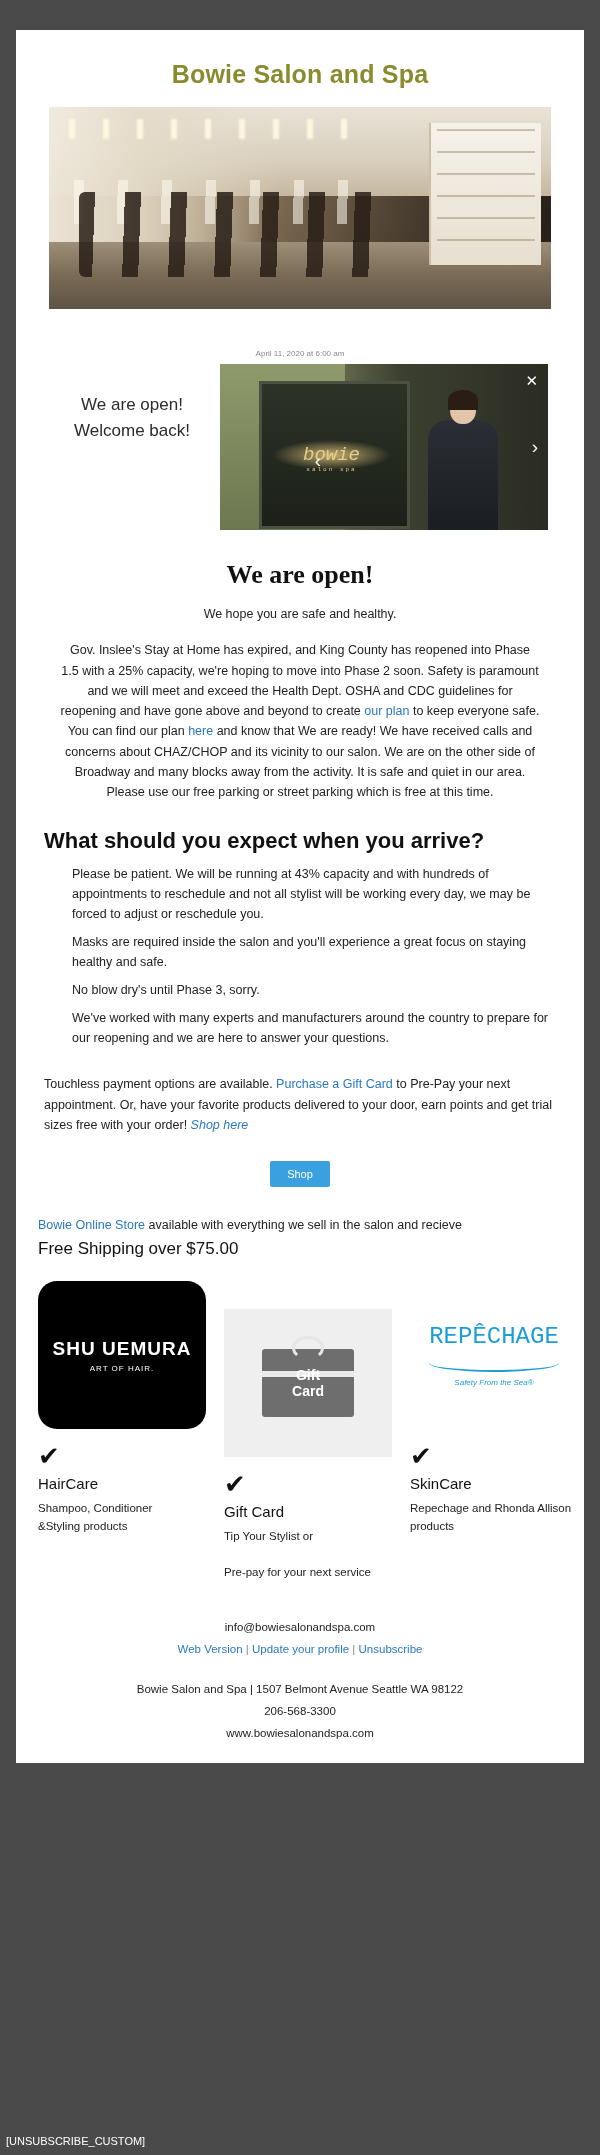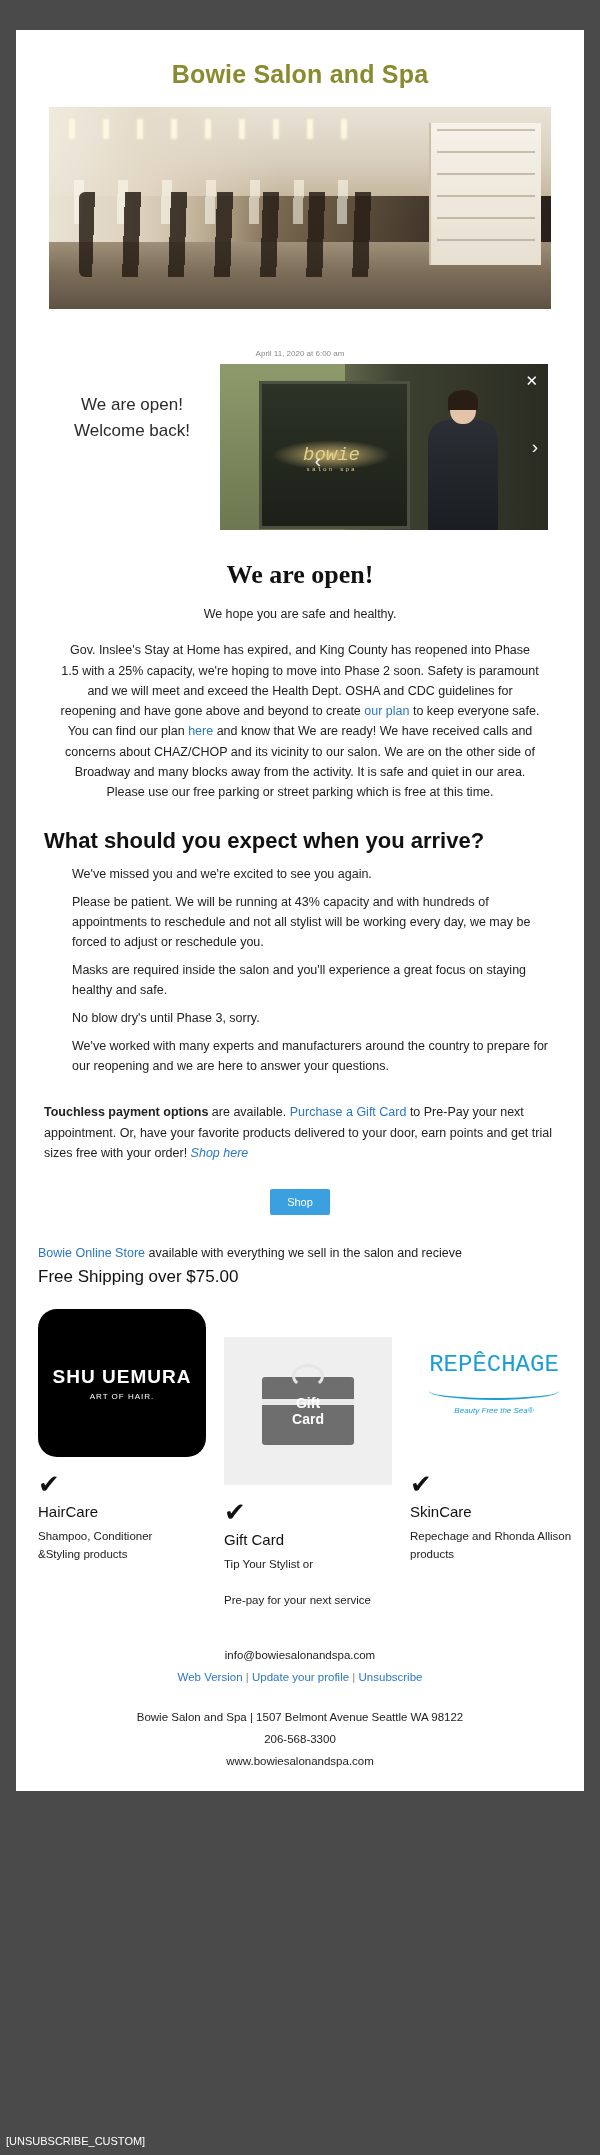--- a/index.html
+++ b/index.html
@@ -186,21 +186,21 @@
     line-height: 1.6;
     color:#222;
   }
   .bullets p { margin: 0 0 8px 0; }
   .touchless {
     padding: 18px 28px 0 28px;
     font-size: 12.5px;
     line-height: 1.62;
     color:#222;
   }
-  .touchless b { font-weight:bold; }
+  .touchless b { font-weight:normal; }
   .shopbtn-wrap { text-align:center; padding: 26px 0 6px 0; }
   .shopbtn {
     display:inline-block;
     background:#3aa0e0;
     color:#ffffff;
     font-size:11px;
     padding: 7px 17px;
     border:none;
     border-radius:2px;
     cursor:pointer;
@@ -327,21 +327,20 @@
     <div class="body-copy">
       <p style="margin:0 0 2px 0;">We hope you are safe and healthy.</p>
       <p style="margin:16px;">
         <span>Gov. Inslee's Stay at Home has expired, and King County has reopened into Phase 1.5 with a 25% capacity, we're hoping to move into Phase 2 soon. Safety is paramount and we will meet and exceed the Health Dept. OSHA and CDC guidelines for reopening and have gone above and beyond to create </span><a href="#">our plan</a><span> to keep everyone safe. You can find our plan </span><a href="#">here</a><span> and know that We are ready! We have received calls and concerns about CHAZ/CHOP and its vicinity to our salon. We are on the other side of Broadway and many blocks away from the activity. It is safe and quiet in our area. Please use our free parking or street parking which is free at this time.</span>
       </p>
     </div>
 
     <h3 class="subhead">What should you expect when you arrive?</h3>
 
     <div class="bullets">
-      <p>We've missed you and we're excited to see you again.</p>
       <p>Please be patient. We will be running at 43% capacity and with hundreds of appointments to reschedule and not all stylist will be working every day, we may be forced to adjust or reschedule you.</p>
       <p>Masks are required inside the salon and you'll experience a great focus on staying healthy and safe.</p>
       <p>No blow dry's until Phase 3, sorry.</p>
       <p>We've worked with many experts and manufacturers around the country to prepare for our reopening and we are here to answer your questions.</p>
     </div>
 
     <div class="touchless">
       <b>Touchless payment options</b><span> are available. </span><a href="#">Purchase a Gift Card</a><span> to Pre-Pay your next appointment. Or, have your favorite products delivered to your door, earn points and get trial sizes free with your order! </span><a href="#" style="font-style:italic;">Shop here</a>
     </div>
 
@@ -382,21 +381,21 @@
         <h4>Gift Card</h4>
         <p style="white-space:pre-line;">Tip Your Stylist or
 
 Pre-pay for your next service</p>
       </div>
 
       <div class="prod">
         <div class="tile rep">
           <div class="logo">REPÊCHAGE</div>
           <div class="wave"></div>
-          <div class="tag">Beauty Free the Sea®</div>
+          <div class="tag">Safety From the Sea®</div>
         </div>
         <div class="check">✔</div>
         <h4>SkinCare</h4>
         <p style="white-space:pre-line;">Repechage and Rhonda Allison products</p>
       </div>
 
     </div>
 
     <div class="footer">
       <div class="email">info@bowiesalonandspa.com</div>

